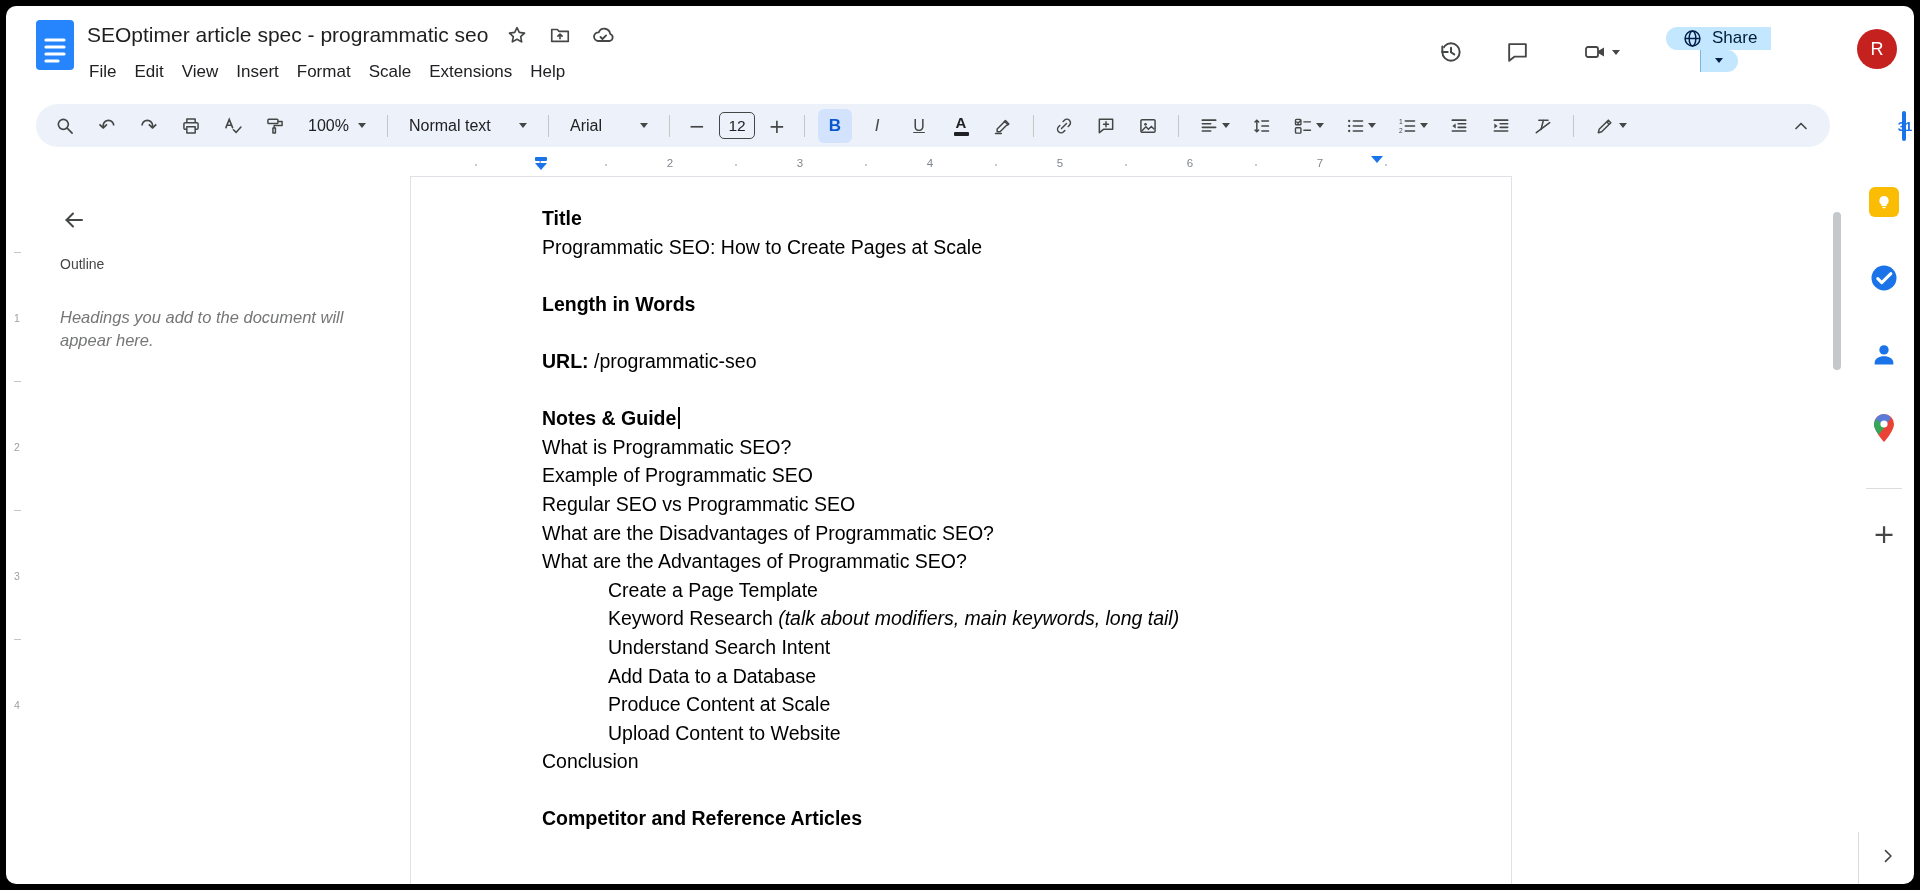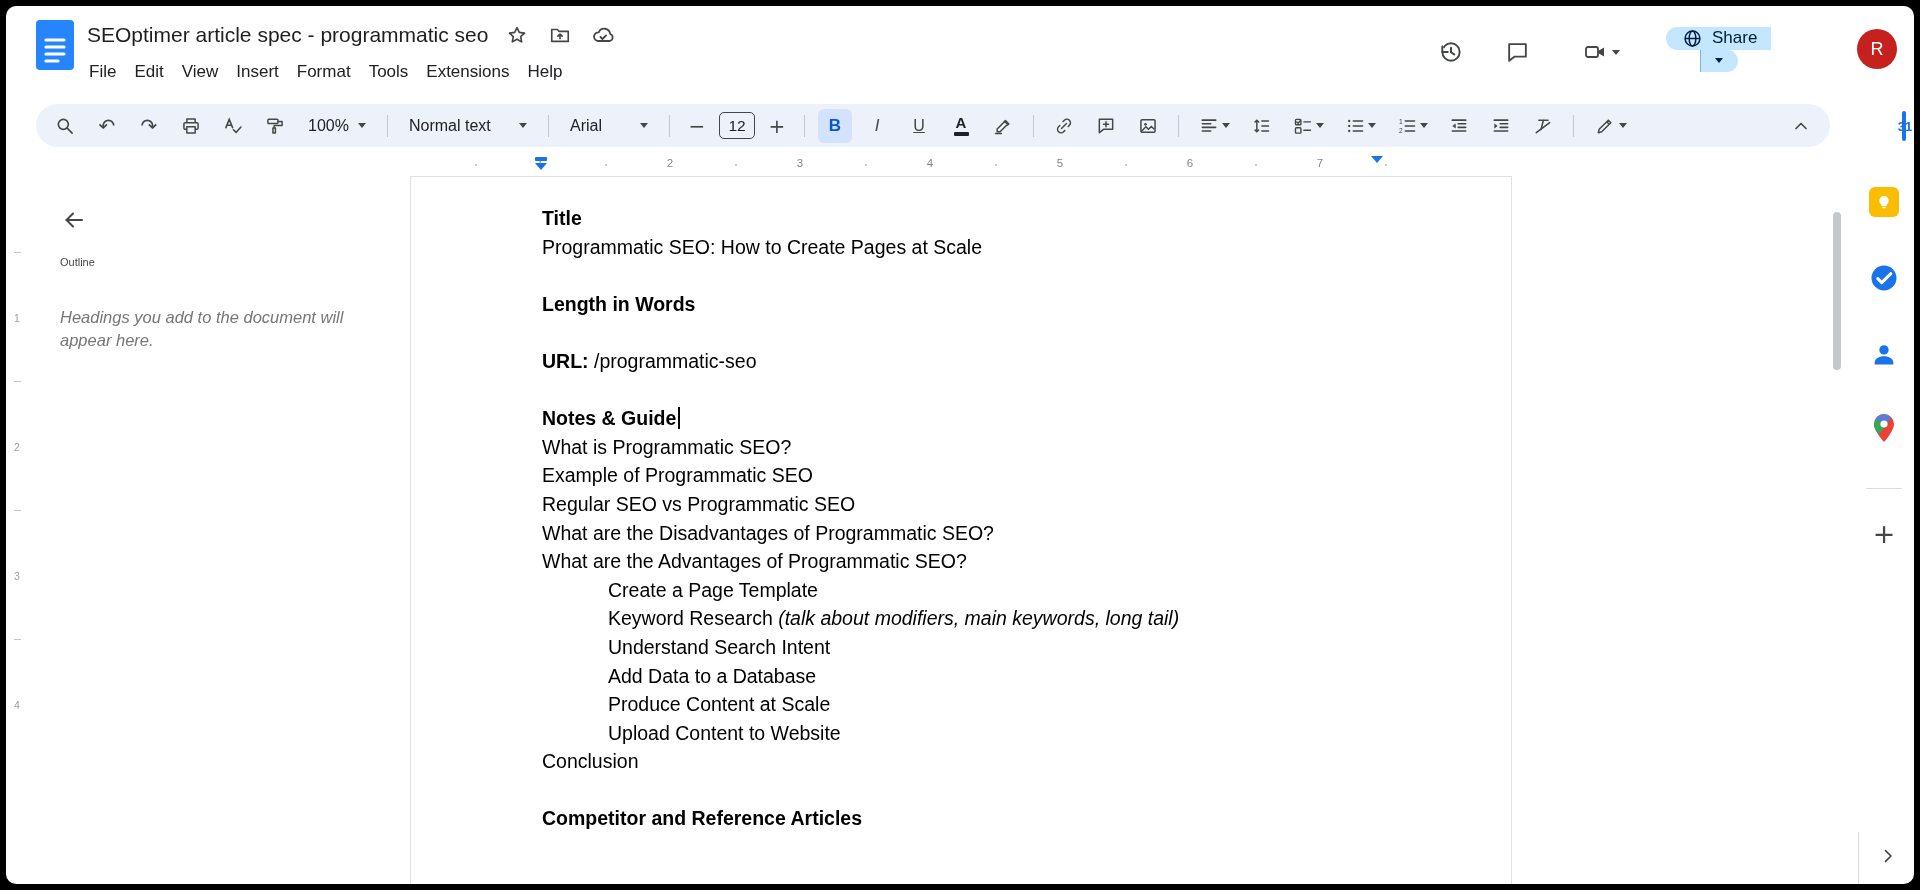--- a/index.html
+++ b/index.html
@@ -42,21 +42,21 @@
   .ruler{position:absolute;left:0;top:148px;width:1840px;height:23px;background:#fff;}
   .rn{position:absolute;top:3px;transform:translateX(-50%);font-size:11.5px;color:#80868b;}
   .rt{position:absolute;top:10px;width:2px;height:2px;background:#b6babd;border-radius:50%;}
   .ind-bar{width:12px;height:4px;background:#1a73e8;border-radius:1px;}
   .ind-tri{width:0;height:0;border-left:6px solid transparent;border-right:6px solid transparent;border-top:7px solid #1a73e8;margin-top:2px;}
   .vruler{position:absolute;left:2px;top:170px;width:20px;bottom:0;}
   .vn{position:absolute;left:6px;font-size:10.5px;color:#9aa0a6;}
   .vt{position:absolute;left:6px;width:7px;height:1px;background:#c3c6c9;}
 
   
-  .outline-title{position:absolute;left:54px;top:250px;font-size:11px;font-weight:500;color:#444746;}
+  .outline-title{position:absolute;left:54px;top:250px;font-size:14px;font-weight:500;color:#444746;}
   .outline-empty{position:absolute;left:54px;top:300px;width:312px;font-size:16.5px;font-style:italic;color:#747775;line-height:23px;}
 
   
   .page{position:absolute;left:404px;top:170px;width:1102px;height:714px;background:#fff;border:1px solid #dee1e5;border-bottom:none;}
   .doc-content{padding:27px 40px 0 131px;}
   .dl{line-height:28.6px;font-size:19.5px;color:#000;white-space:pre-wrap;}
   .dl .b{font-weight:700;}
   .dl .i{font-style:italic;}
   .dl.ind{margin-left:66px;}
   .caret{display:inline-block;width:2px;height:22px;background:#000;margin-left:2px;vertical-align:-4px;}
@@ -103,21 +103,21 @@
         </svg>
     </button>
   </div>
 
   <nav class="menubar">
     <button>File</button>
     <button>Edit</button>
     <button>View</button>
     <button>Insert</button>
     <button>Format</button>
-    <button>Tools</button>
+    <button>Scale</button>
     <button>Extensions</button>
     <button>Help</button>
   </nav>
 
   <button class="hbtn icbtn" style="left:1425px;">
     <svg width="26" height="26" viewBox="0 0 24 24" fill="none" stroke="#444746" stroke-width="1.8" stroke-linecap="round">
         <circle cx="12" cy="12" r="8"></circle>
         <path d="M12 8v4.3l3 1.9"></path>
         <path d="M4 7v5h5" fill="#fff"></path>
       </svg>

